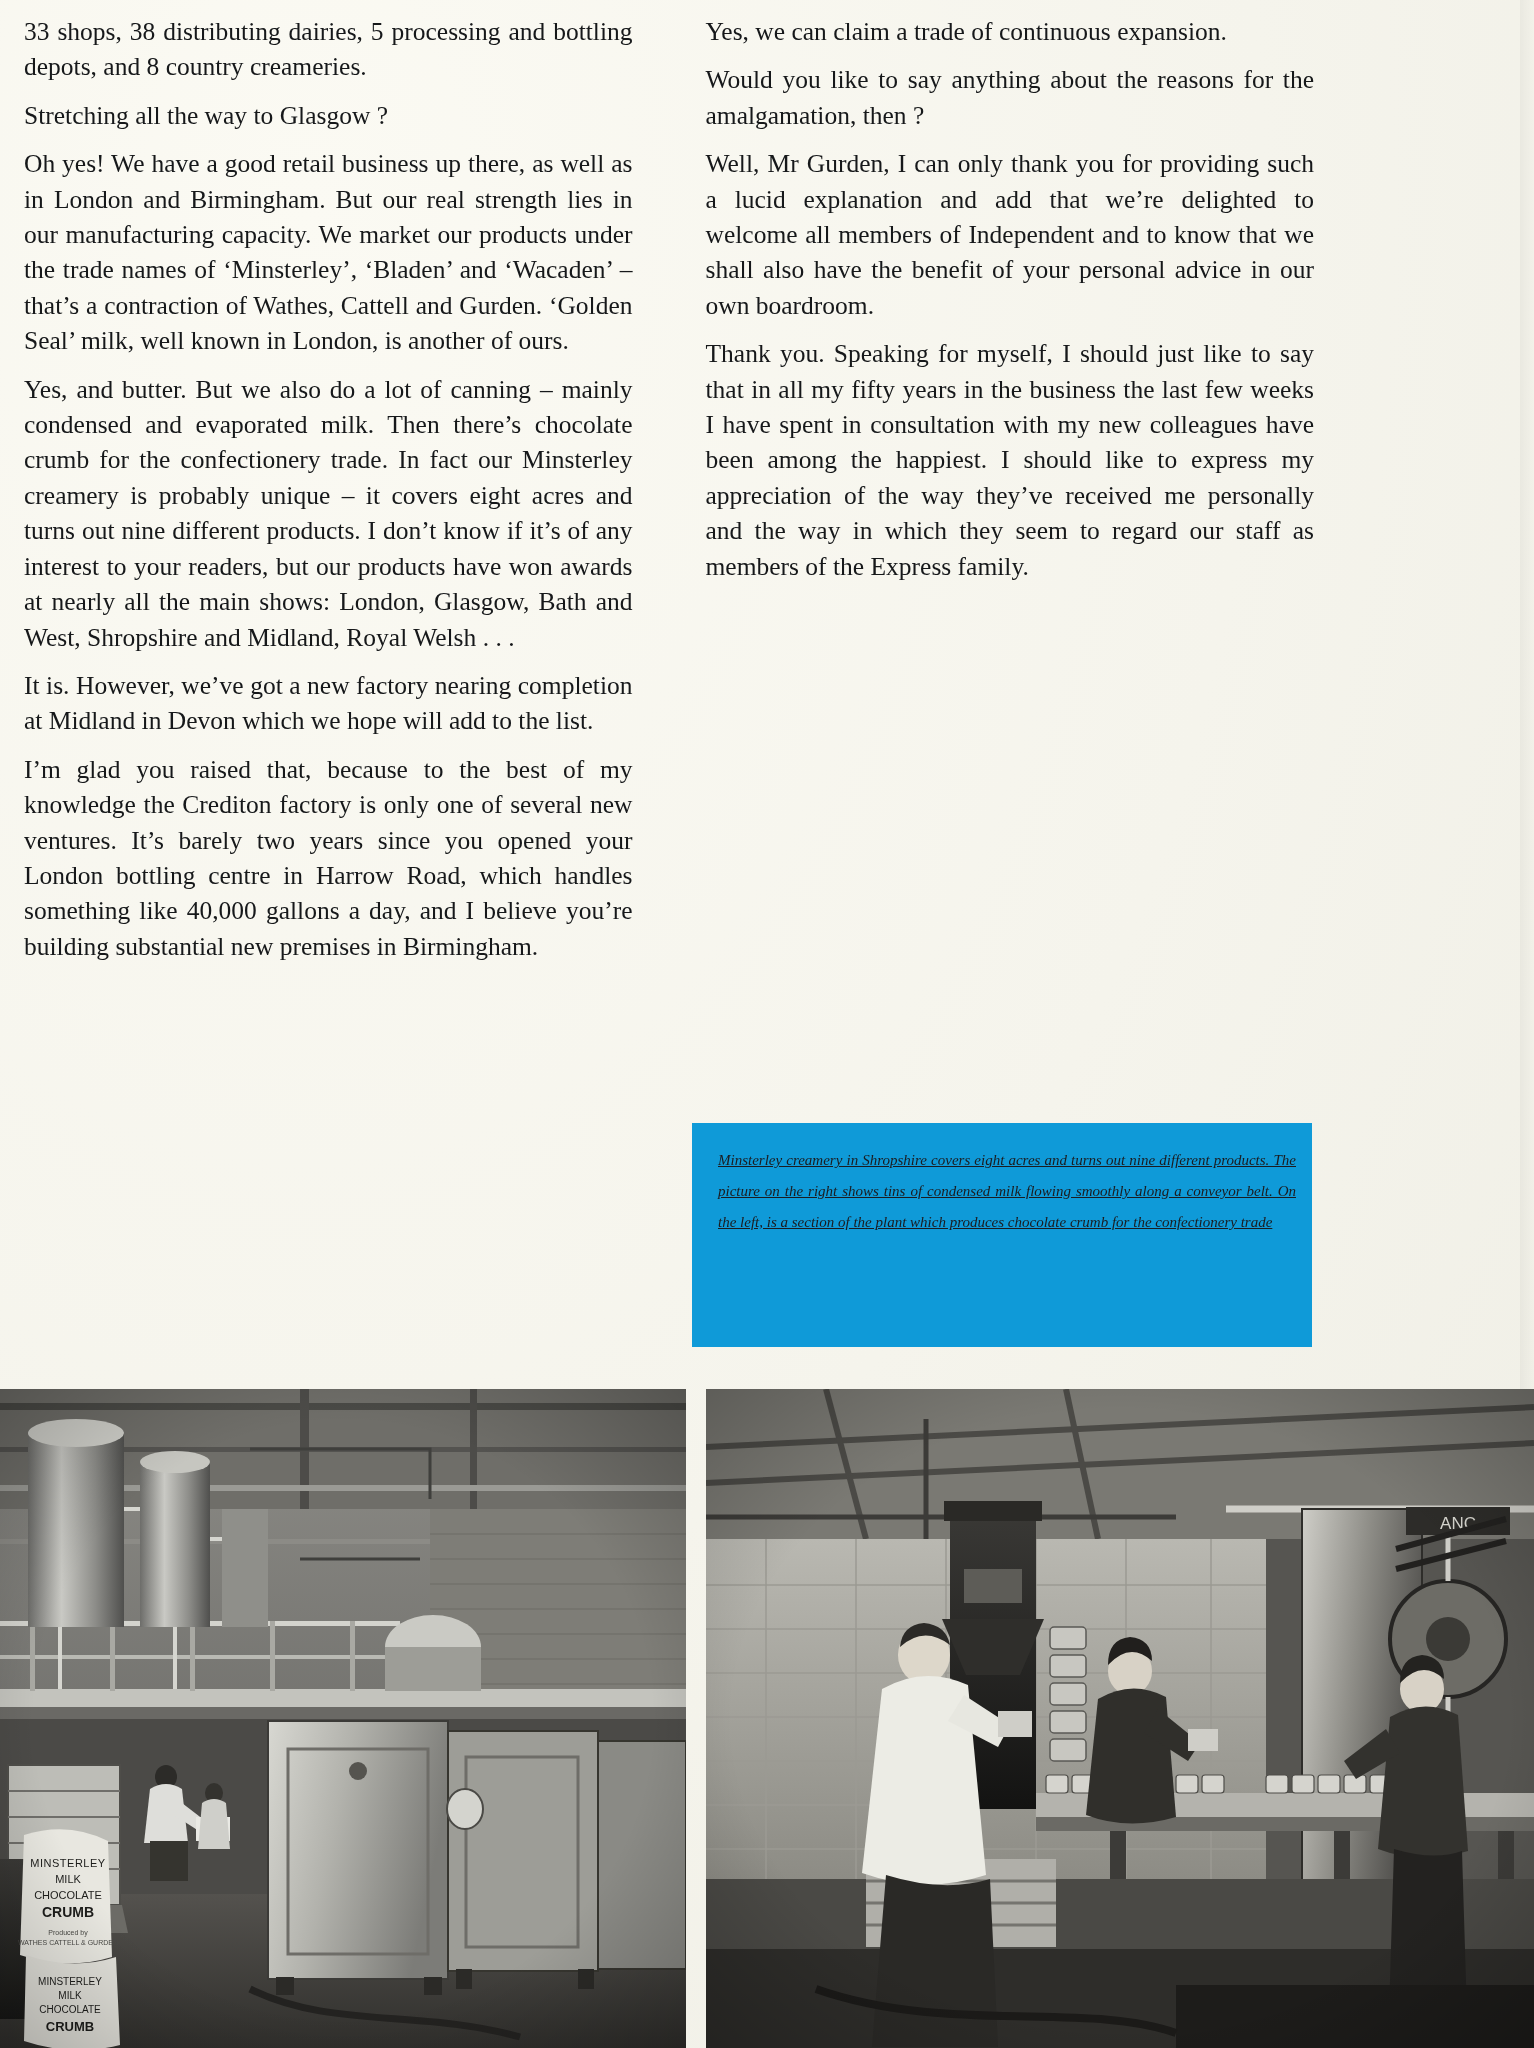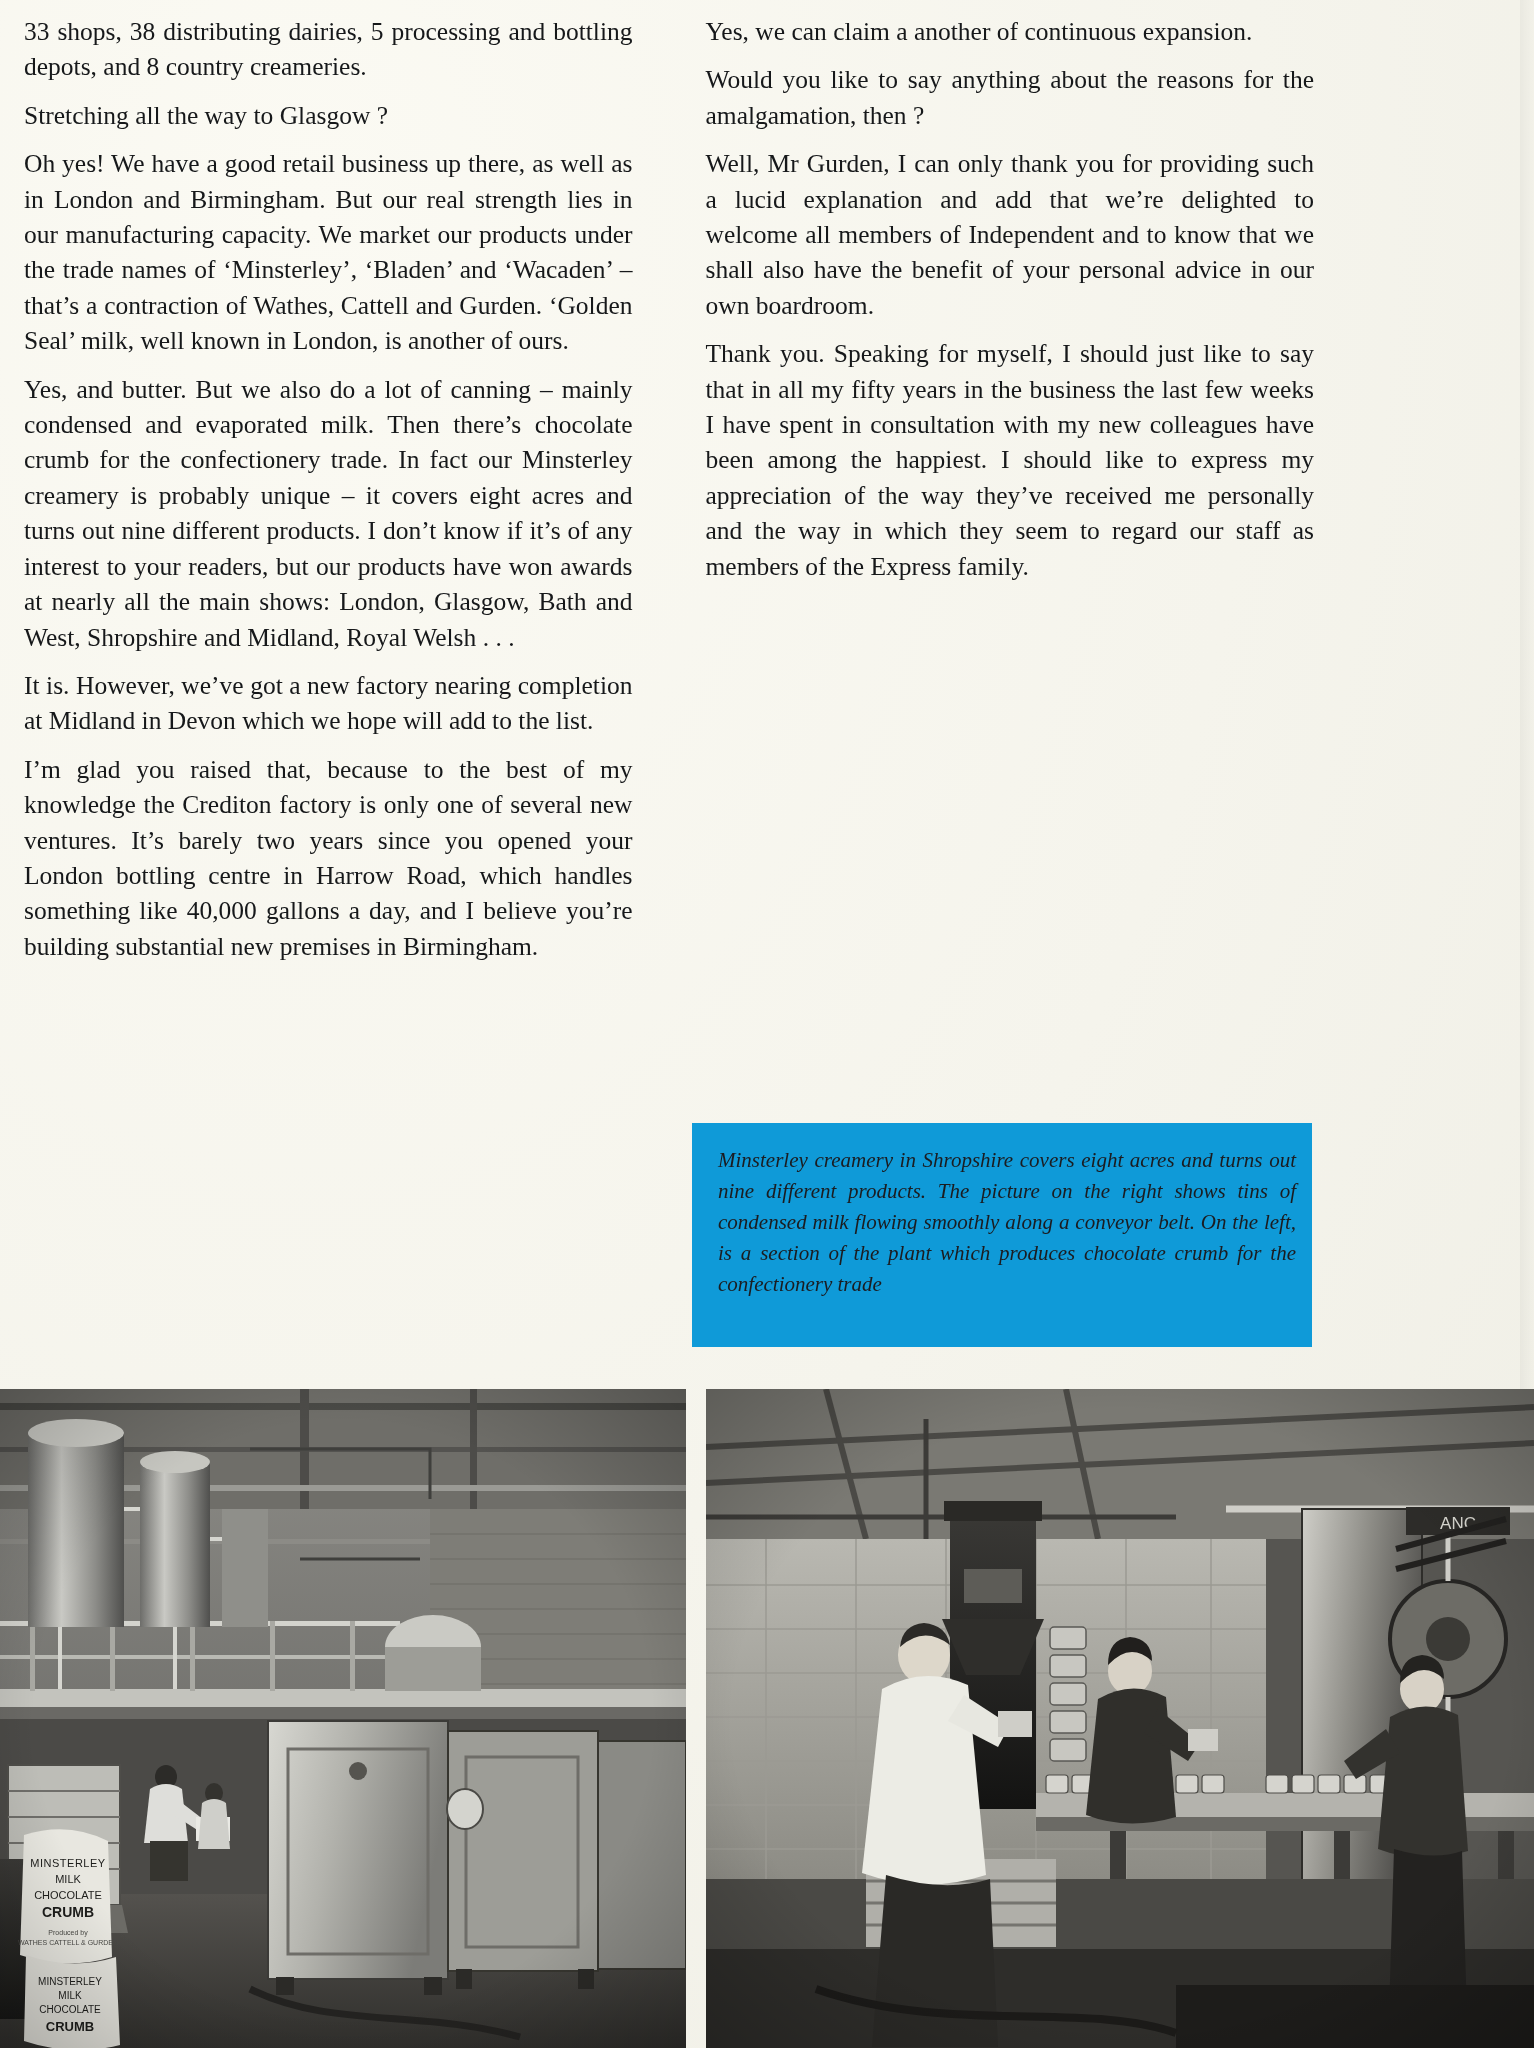--- a/index.html
+++ b/index.html
@@ -53,24 +53,25 @@
     position: absolute;
     left: 692px;
     top: 1123px;
     width: 620px;
     height: 224px;
     background: #0f9ad8;
   }
   .caption-box .cap-text {
     padding: 22px 16px 0 26px;
     font-style: italic;
-    font-size: 21px;
+    font-size: 15px;
     line-height: 31px;
     color: #1b1c20;
     text-align: justify;
+    text-decoration: underline;
   }
 
   
   .photo {
     position: absolute;
     overflow: hidden;
     background: #2b2b2b;
   }
   .photo-left {
     left: 0px;
@@ -105,21 +106,21 @@
   <div class="columns">
     <div class="col">
       <p>33 shops, 38 distributing dairies, 5 processing and bottling depots, and 8 country creameries.</p>
       <p class="q">Stretching all the way to Glasgow ?</p>
       <p>Oh yes! We have a good retail business up there, as well as in London and Birmingham. But our real strength lies in our manu­facturing capacity. We market our products under the trade names of ‘Minsterley’, ‘Bladen’ and ‘Wacaden’ – that’s a contraction of Wathes, Cattell and Gurden. ‘Golden Seal’ milk, well known in London, is another of ours.</p>
       <p>Yes, and butter. But we also do a lot of canning – mainly condensed and evaporated milk. Then there’s chocolate crumb for the confectionery trade. In fact our Minsterley creamery is prob­ably unique – it covers eight acres and turns out nine different products. I don’t know if it’s of any interest to your readers, but our products have won awards at nearly all the main shows: London, Glasgow, Bath and West, Shropshire and Midland, Royal Welsh . . .</p>
       <p>It is. However, we’ve got a new factory nearing completion at Midland in Devon which we hope will add to the list.</p>
       <p class="q">I’m glad you raised that, because to the best of my knowledge the Crediton factory is only one of several new ventures. It’s barely two years since you opened your London bottling centre in Harrow Road, which handles something like 40,000 gallons a day, and I believe you’re building substantial new premises in Birmingham.</p>
     </div>
     <div class="col">
-      <p>Yes, we can claim a another of continuous ex­pansion.</p>
+      <p>Yes, we can claim a trade of continuous ex­pansion.</p>
       <p class="q">Would you like to say anything about the reasons for the amalgamation, then ?</p>
       <p class="q">Well, Mr Gurden, I can only thank you for pro­viding such a lucid explanation and add that we’re delighted to welcome all members of Independent and to know that we shall also have the benefit of your personal advice in our own boardroom.</p>
       <p>Thank you. Speaking for myself, I should just like to say that in all my fifty years in the business the last few weeks I have spent in con­sultation with my new colleagues have been among the happiest. I should like to express my appreciation of the way they’ve received me personally and the way in which they seem to regard our staff as members of the Express family.</p>
     </div>
   </div>
 
   <div class="caption-box">
     <div class="cap-text">Minsterley creamery in Shropshire covers eight acres and turns out nine different products. The picture on the right shows tins of condensed milk flowing smoothly along a conveyor belt. On the left, is a section of the plant which produces chocolate crumb for the confectionery trade</div>
   </div>
 

